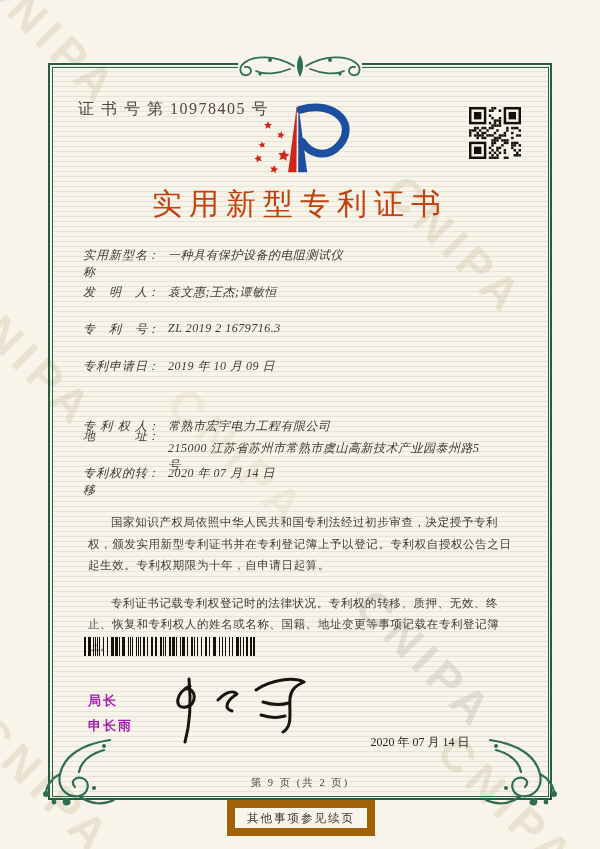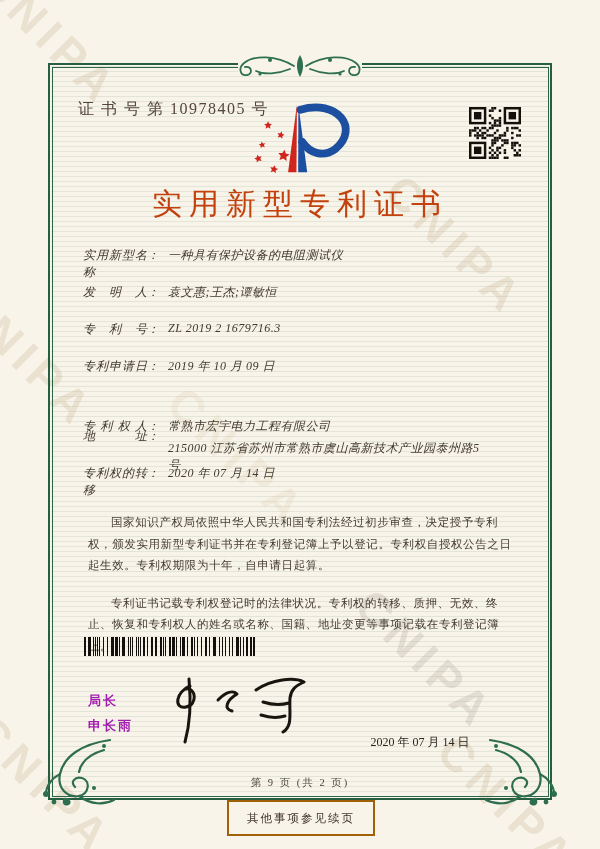--- a/index.html
+++ b/index.html
@@ -29,21 +29,21 @@
   .addrval{width:320px;line-height:17px;margin-top:12px;}
   .grant2{position:absolute;left:222px;top:0;white-space:nowrap;}
   .body-text{left:72px;top:496px;width:464px;font-size:11.5px;line-height:21.5px;
              color:#453c32;letter-spacing:.6px;}
   .body-text p{margin:16px;text-indent:2em;}
   .issuer{left:88px;top:688px;font-size:13px;line-height:25px;font-weight:bold;
           color:#a21caf;font-family:"Liberation Sans","DejaVu Sans",sans-serif;letter-spacing:2px;}
   .issue-date{left:350px;top:734px;width:140px;text-align:center;font-size:12px;color:#2b2620;}
   .footer{left:48px;top:776px;width:504px;text-align:center;font-size:10.5px;
           letter-spacing:2px;color:#4c423a;}
-  .tab{left:227px;top:800px;width:148px;height:36px;box-sizing:border-box;border:2px solid #a16207;
+  .tab{left:227px;top:800px;width:148px;height:36px;box-sizing:border-box;border:8px solid #a16207;
        background:#f9f4e9;display:flex;align-items:center;justify-content:center;
        font-size:11.5px;letter-spacing:2px;color:#43382e;}
   svg{display:block;}
 </style>
 </head>
 <body>
 
 <div class="texture"></div>
 
 <div class="layer">

